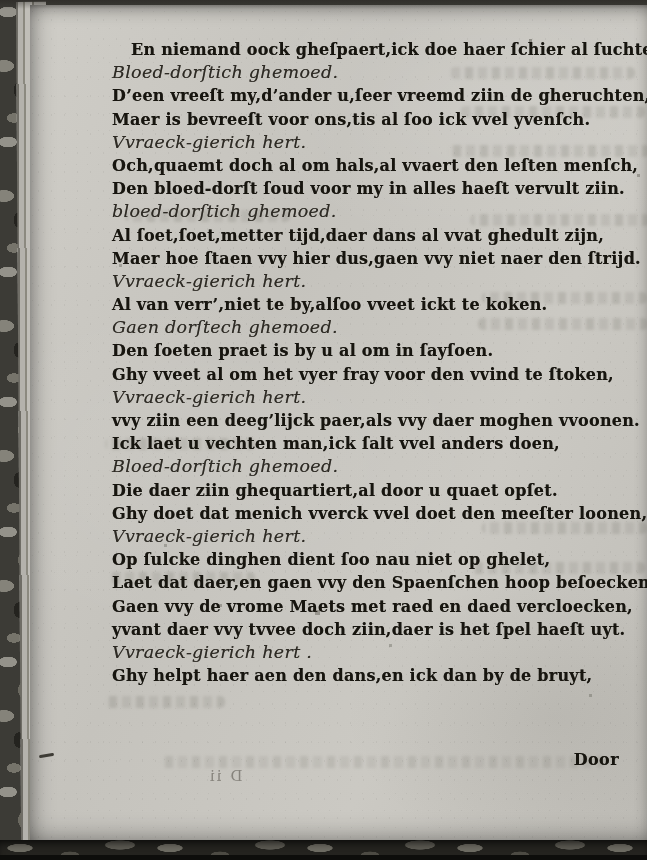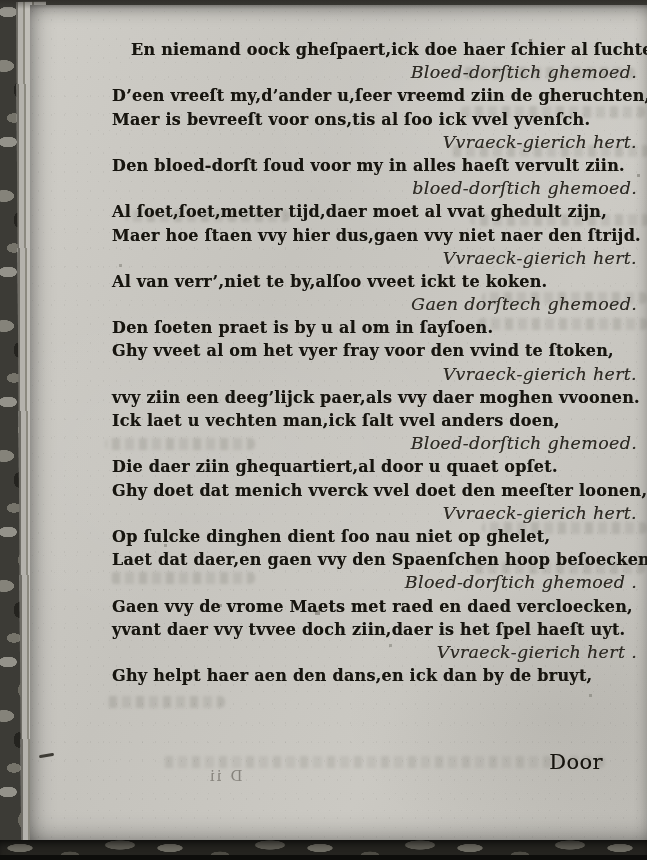--- a/index.html
+++ b/index.html
@@ -67,28 +67,28 @@
     color:var(--ink,#17150f);
   }
   .line{white-space:nowrap;height:23.2px;line-height:23.2px;}
   .verse{
     font-size:16px;font-weight:bold;letter-spacing:.25px;
     color:var(--ink,#17150f);
     text-shadow:0 0 .6px rgba(20,18,12,.55);
   }
   .verse.indent{padding-left:19px;}
   .heading{
-    text-align:right;font-style:italic;font-weight:normal;
+    text-align:left;font-style:italic;font-weight:normal;
     font-size:17.5px;letter-spacing:.3px;
     color:var(--heading_ink,#2d2a24);
     text-shadow:0 0 .5px rgba(40,37,30,.5);
   }
   .catchword{
-    position:absolute;right:44px;top:745px;
-    font-size:21px;font-weight:normal;letter-spacing:.4px;
+    position:absolute;right:28px;top:745px;
+    font-size:16px;font-weight:bold;letter-spacing:.4px;
     color:var(--ink,#17150f);text-shadow:0 0 .6px rgba(20,18,12,.5);
   }
 
   
   .smudge{
     position:absolute;height:12px;border-radius:5px;
     background:repeating-linear-gradient(90deg,
       rgba(110,108,100,.30) 0 8px, rgba(165,163,156,.04) 8px 13px,
       rgba(120,118,110,.24) 13px 22px, rgba(165,163,156,.04) 22px 27px);
     filter:blur(1.4px);opacity:.7;transform:scaleX(-1);
@@ -152,39 +152,39 @@
     <div class="smudge s13"></div>
 
     <div class="signature-bleed">D ii</div>
 
     <div class="text-block">
         <div class="line verse indent">En niemand oock gheſpaert,ick doe haer ſchier al ſuchten.</div>
         <div class="line heading">Bloed-dorſtich ghemoed.</div>
         <div class="line verse">D’een vreeſt my,d’ander u,ſeer vreemd ziin de gheruchten,</div>
         <div class="line verse">Maer is bevreeſt voor ons,tis al ſoo ick vvel yvenſch.</div>
         <div class="line heading">Vvraeck-gierich hert.</div>
+        <div class="line verse">Och,quaemt doch al om hals,al vvaert den leſten menſch,</div>
         <div class="line verse">Den bloed-dorſt ſoud voor my in alles haeſt vervult ziin.</div>
         <div class="line heading">bloed-dorſtich ghemoed.</div>
-        <div class="line verse">Al ſoet,ſoet,metter tijd,daer moet al vvat ghedult zijn,</div>
+        <div class="line verse">Al ſoet,ſoet,metter tijd,daer dans al vvat ghedult zijn,</div>
         <div class="line verse">Maer hoe ſtaen vvy hier dus,gaen vvy niet naer den ſtrijd.</div>
         <div class="line heading">Vvraeck-gierich hert.</div>
         <div class="line verse">Al van verr’,niet te by,alſoo vveet ickt te koken.</div>
         <div class="line heading">Gaen dorſtech ghemoed.</div>
         <div class="line verse">Den ſoeten praet is by u al om in ſayſoen.</div>
         <div class="line verse">Ghy vveet al om het vyer fray voor den vvind te ſtoken,</div>
         <div class="line heading">Vvraeck-gierich hert.</div>
         <div class="line verse">vvy ziin een deeg’lijck paer,als vvy daer moghen vvoonen.</div>
         <div class="line verse">Ick laet u vechten man,ick ſalt vvel anders doen,</div>
         <div class="line heading">Bloed-dorſtich ghemoed.</div>
         <div class="line verse">Die daer ziin ghequartiert,al door u quaet opſet.</div>
         <div class="line verse">Ghy doet dat menich vverck vvel doet den meeſter loonen,</div>
         <div class="line heading">Vvraeck-gierich hert.</div>
         <div class="line verse">Op ſulcke dinghen dient ſoo nau niet op ghelet,</div>
         <div class="line verse">Laet dat daer,en gaen vvy den Spaenſchen hoop beſoecken.</div>
-        <div class="line heading">Bloed-dorſtich ghemoed .</div>
         <div class="line verse">Gaen vvy de vrome Maets met raed en daed vercloecken,</div>
         <div class="line verse">yvant daer vvy tvvee doch ziin,daer is het ſpel haeſt uyt.</div>
         <div class="line heading">Vvraeck-gierich hert .</div>
         <div class="line verse">Ghy helpt haer aen den dans,en ick dan by de bruyt,</div>
       </div>
 
     <div class="catchword">Door</div>
 
     <div class="dash"></div>
     <div class="specks"></div>

